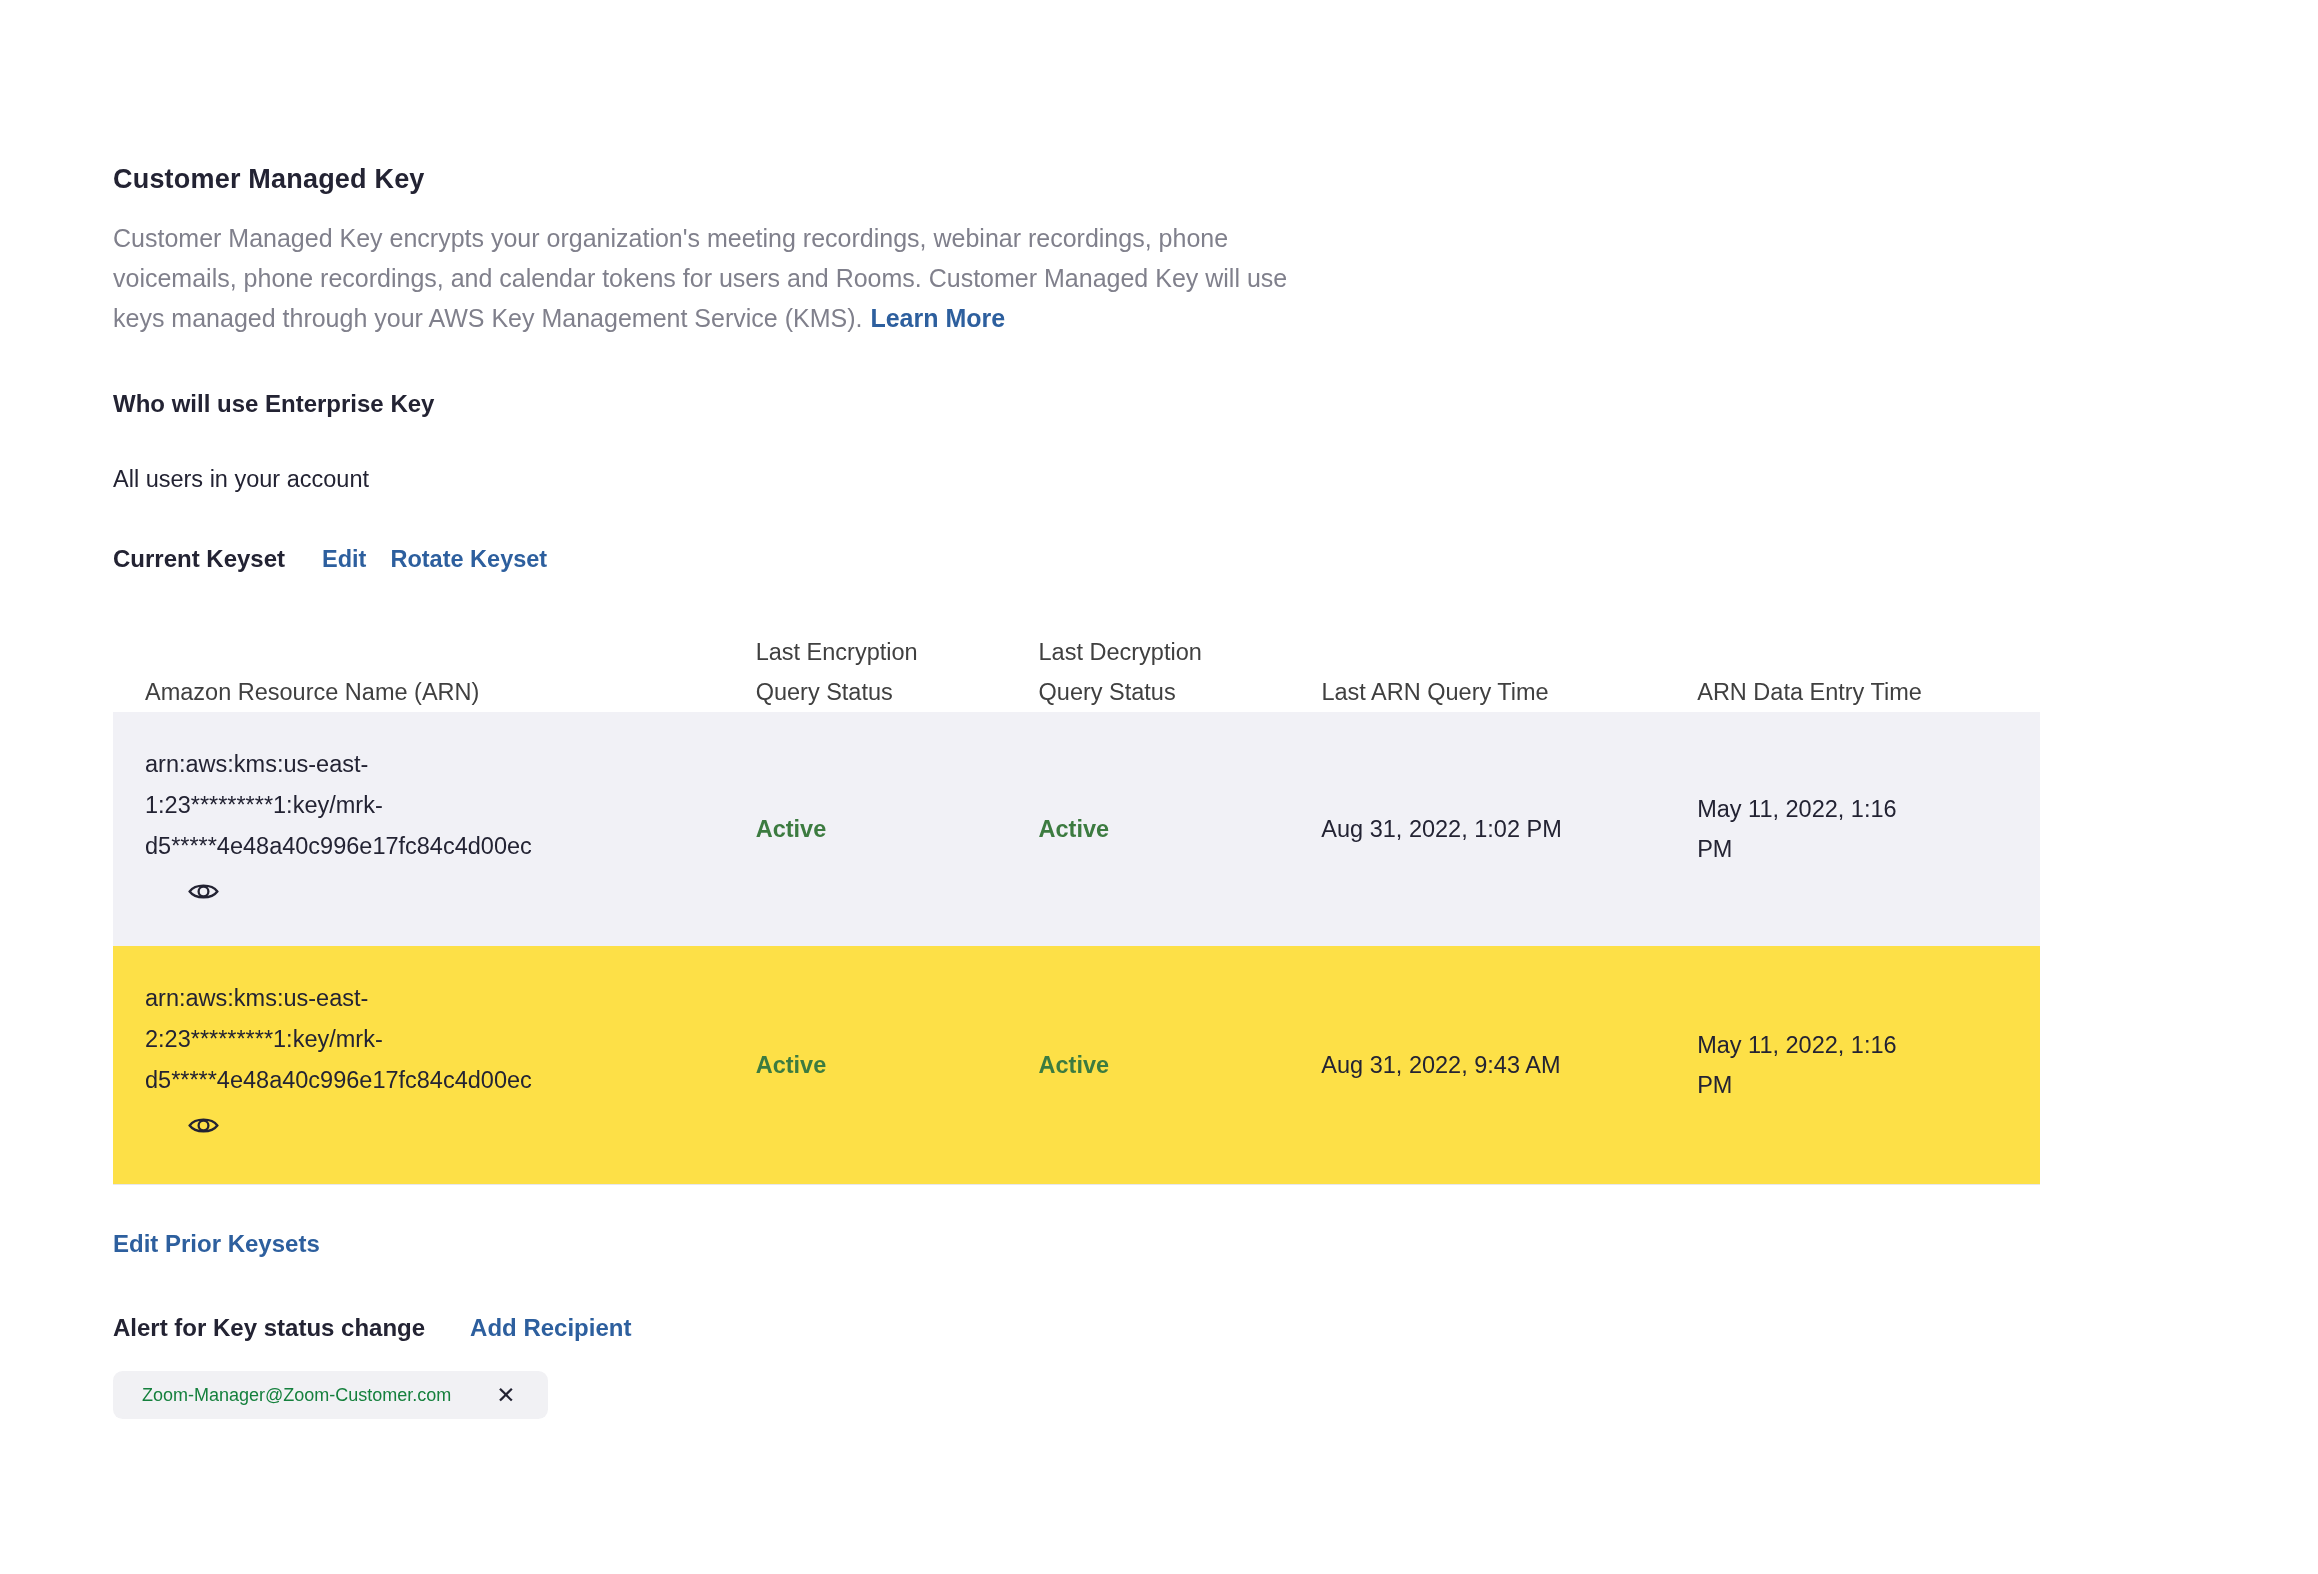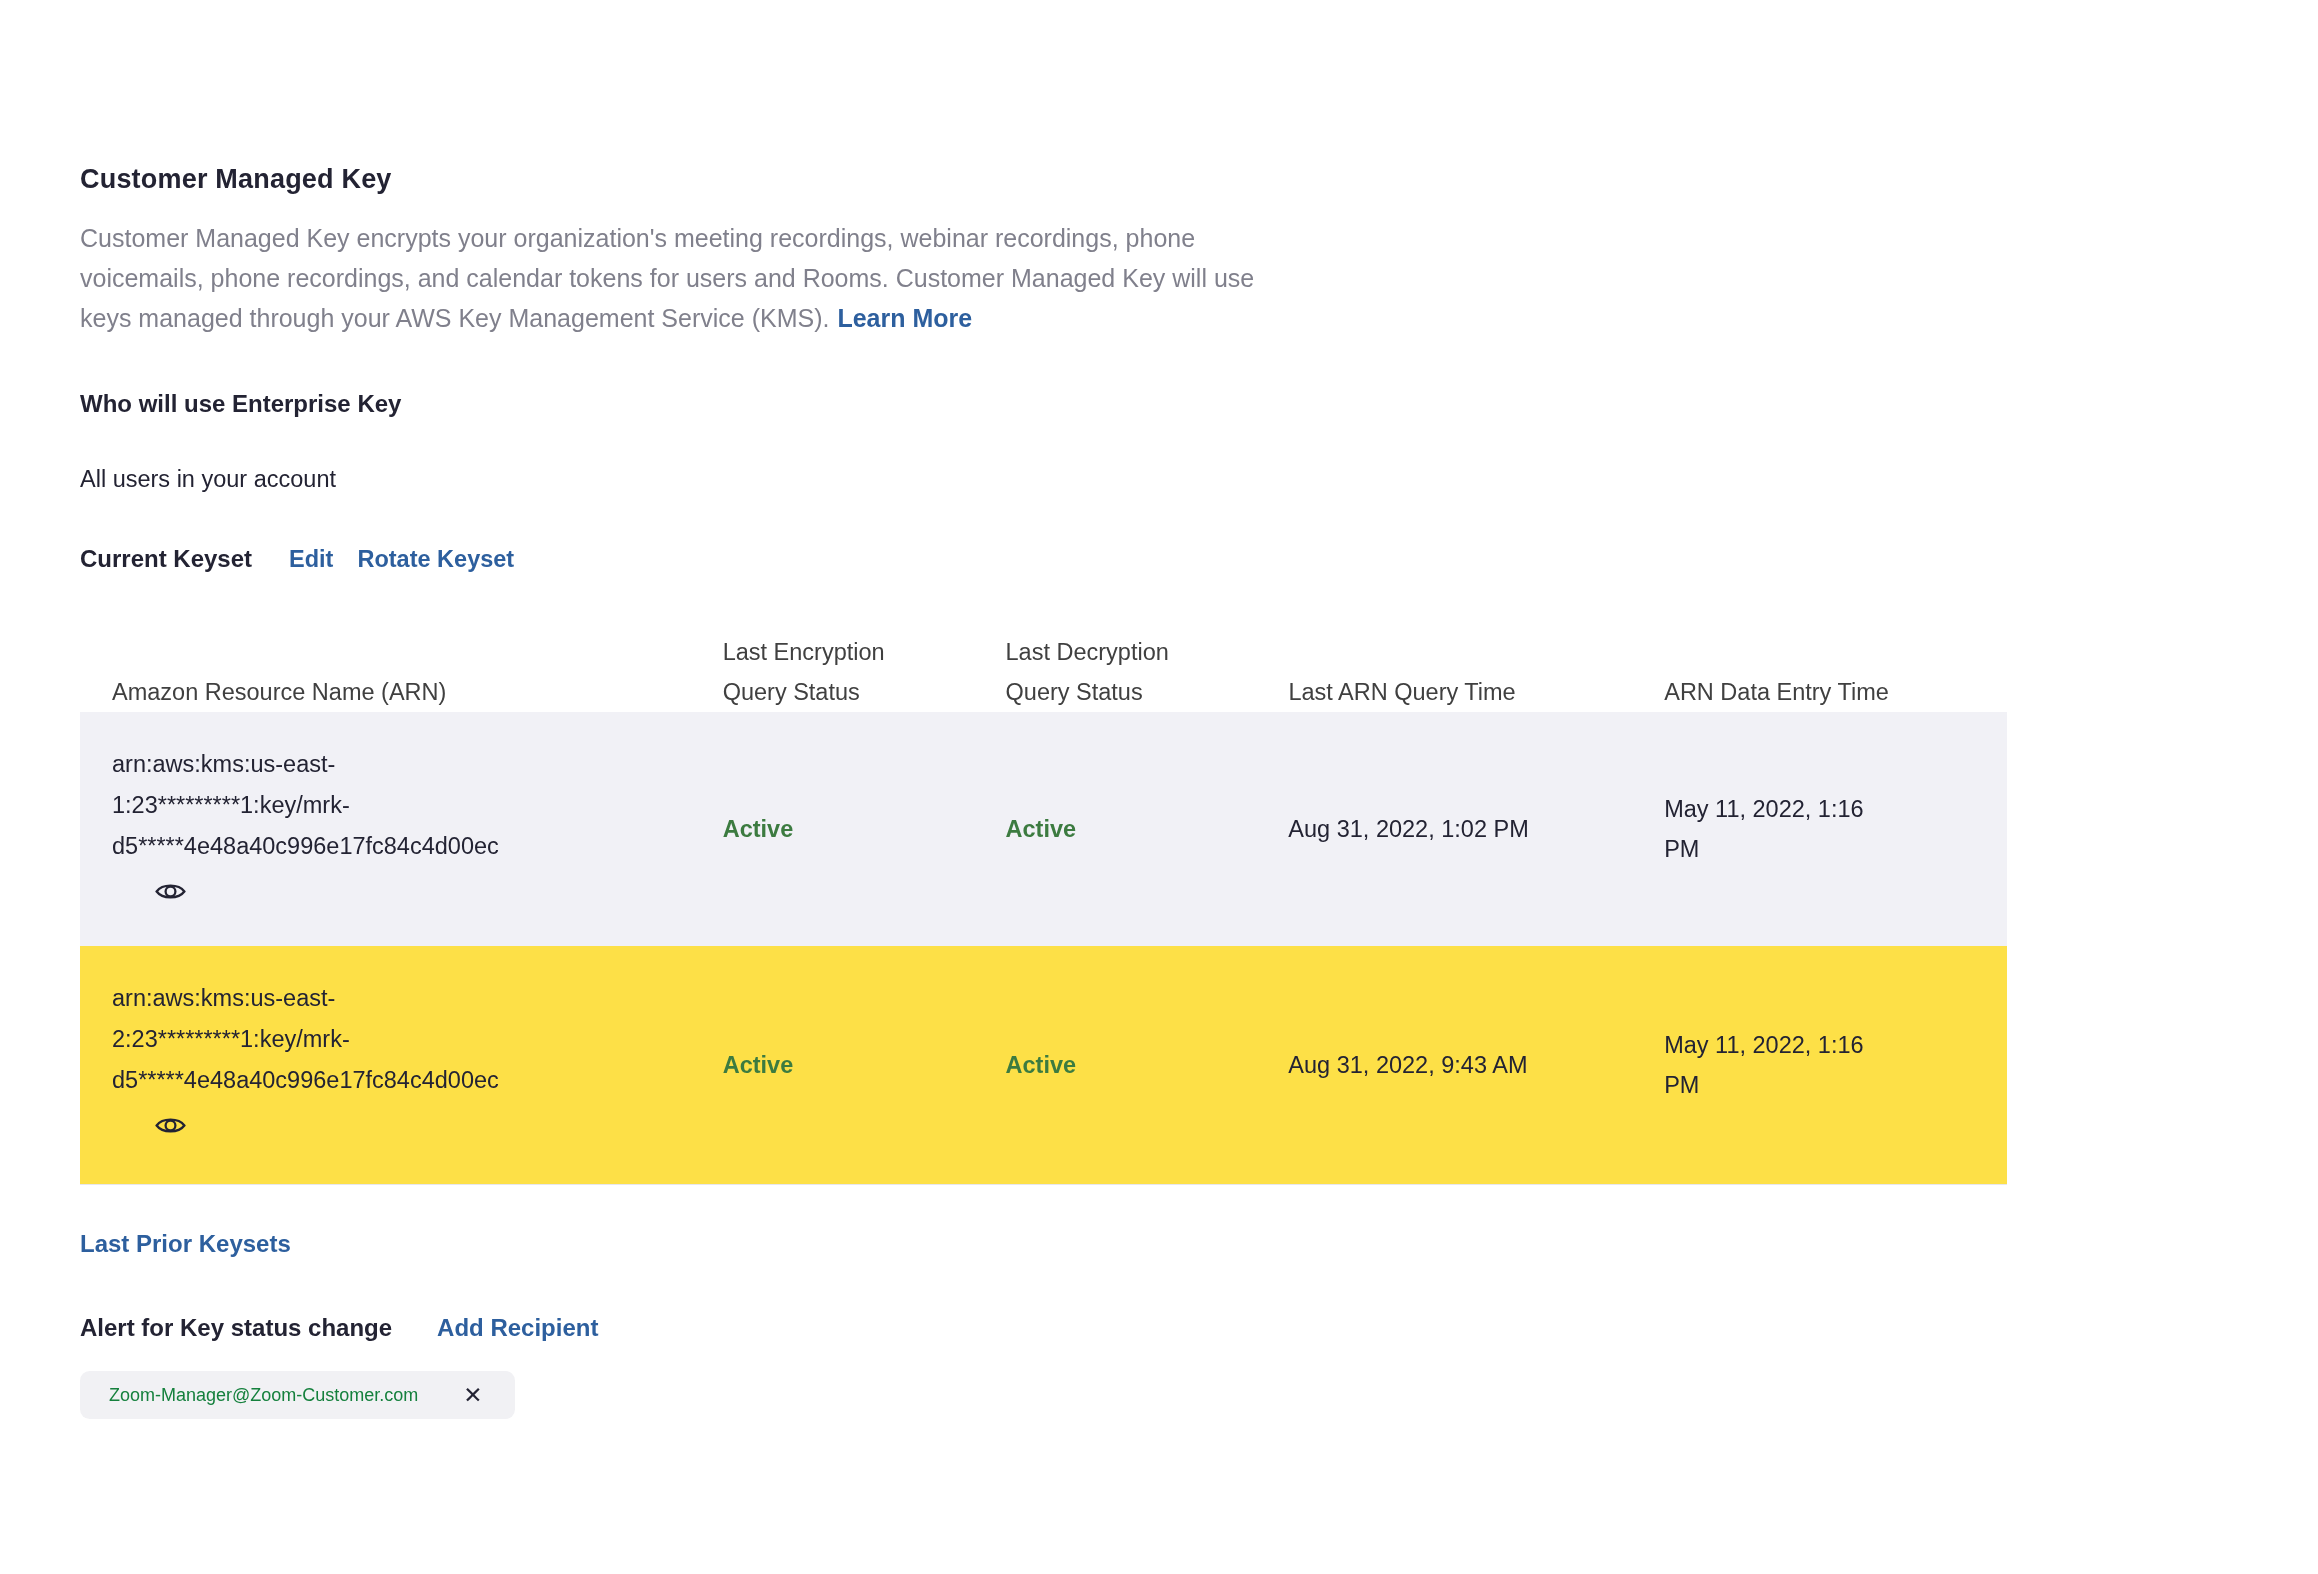--- a/index.html
+++ b/index.html
@@ -4,21 +4,21 @@
 <style>
   * { margin: 0; padding: 0; box-sizing: border-box; }
   html, body { background: #ffffff; }
   .page {
     position: relative;
     width: 2063px;
     height: 1575px;
     background: #ffffff;
     font-family: "Liberation Sans", "DejaVu Sans", sans-serif;
     color: #232333;
-    padding: 164px 205px 0 80px;
+    padding: 164px 205px 0 113px;
     overflow: hidden;
   }
   .title {
     font-size: 27px;
     font-weight: 700;
     letter-spacing: 0.2px;
     color: #232333;
   }
   .desc {
     margin-top: 23px;
@@ -216,21 +216,21 @@
       <div class="td col4">
           <span class="time">Aug 31, 2022, 9:43 AM</span>
         </div>
       <div class="td col5">
           <span class="time">May 11, 2022, 1:16 PM</span>
         </div>
     </div>
 
   </div>
 
-  <a class="link view-prior">Last Prior Keysets</a>
+  <a class="link view-prior">Edit Prior Keysets</a>
 
   <div class="alert-row">
     <h2 class="section-heading">Alert for Key status change</h2>
     <a class="link">Add Recipient</a>
   </div>
 
   <div class="chip">
     <span class="chip-text">Zoom-Manager@Zoom-Customer.com</span>
     <button class="chip-close">✕</button>
   </div>

